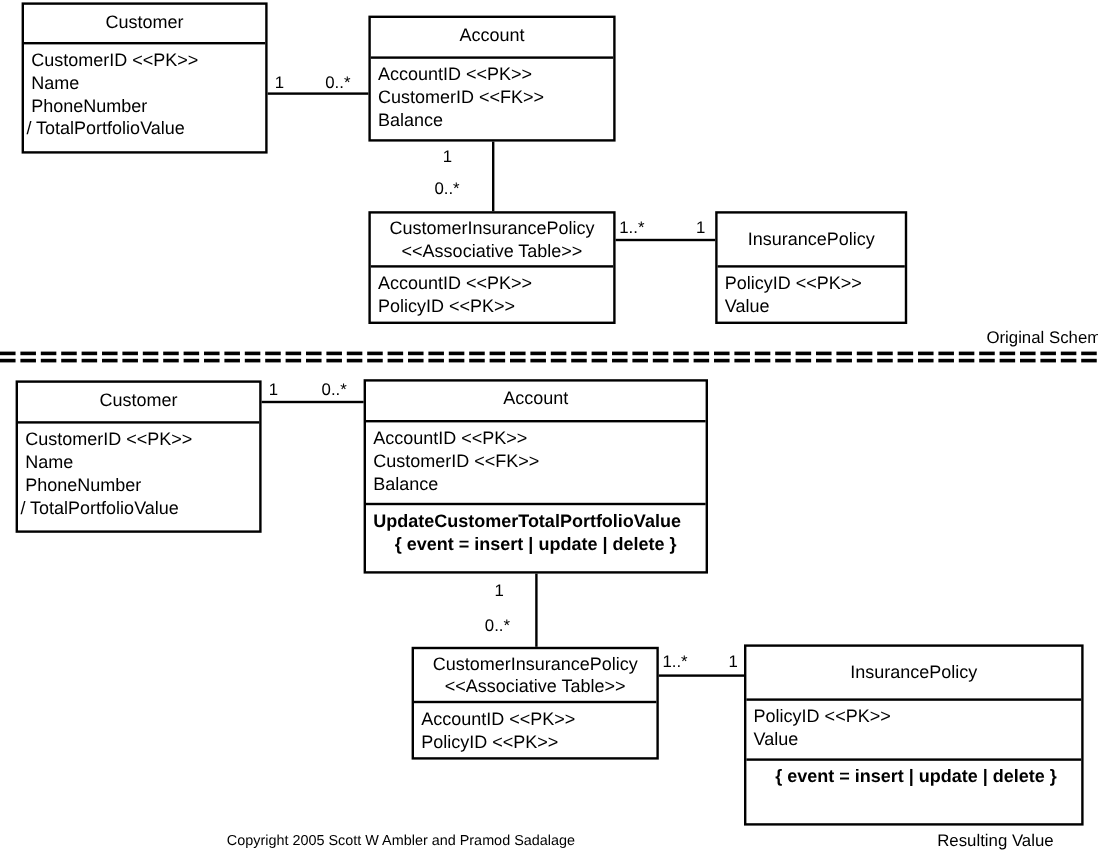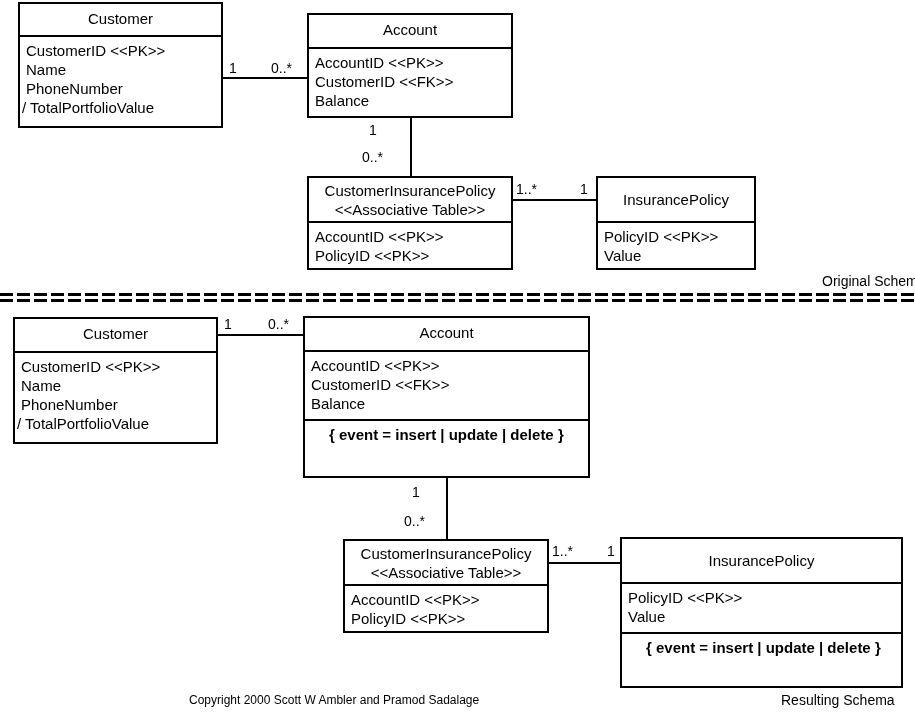--- a/index.html
+++ b/index.html
@@ -183,20 +183,21 @@
   </div>
 
   <div class="uml-class" style="left:303px; top:316px; width:287px; height:162px;">
     <div class="uml-name" style="height:34px;">Account</div>
     <div class="uml-compartment attrs" style="height:67px;">
       <div class="row">AccountID &lt;&lt;PK&gt;&gt;</div>
       <div class="row">CustomerID &lt;&lt;FK&gt;&gt;</div>
       <div class="row">Balance</div>
     </div>
     <div class="uml-compartment trigger">
+      <div class="row">UpdateCustomerTotalPortfolioValue</div>
       <div class="row indent">{ event = insert | update | delete }</div>
     </div>
   </div>
 
   <div class="uml-class" style="left:343px; top:539px; width:206px; height:94px;">
     <div class="uml-name two-line" style="height:45px;">
       <div>CustomerInsurancePolicy</div>
       <div>&lt;&lt;Associative Table&gt;&gt;</div>
     </div>
     <div class="uml-compartment attrs">
@@ -221,17 +222,17 @@
   <div class="mult" style="left:268px; top:316px;">0..*</div>
 
   <div class="line-v" style="left:446px; top:478px; height:61px;"></div>
   <div class="mult" style="left:412px; top:484px;">1</div>
   <div class="mult" style="left:404px; top:513px;">0..*</div>
 
   <div class="line-h" style="left:549px; top:562px; width:71px;"></div>
   <div class="mult" style="left:552px; top:543px;">1..*</div>
   <div class="mult" style="left:607px; top:543px;">1</div>
 
-  <div class="caption" style="left:781px; top:692px;">Resulting Schema</div>
-
-  <div class="caption copyright" style="left:189px; top:692px;">Copyright 2000 Scott W Ambler and Pramod Sadalage</div>
+  <div class="caption" style="left:781px; top:692px;">Resulting Value</div>
+
+  <div class="caption copyright" style="left:189px; top:692px;">Copyright 2005 Scott W Ambler and Pramod Sadalage</div>
 
 </div>
 
 </body></html>

